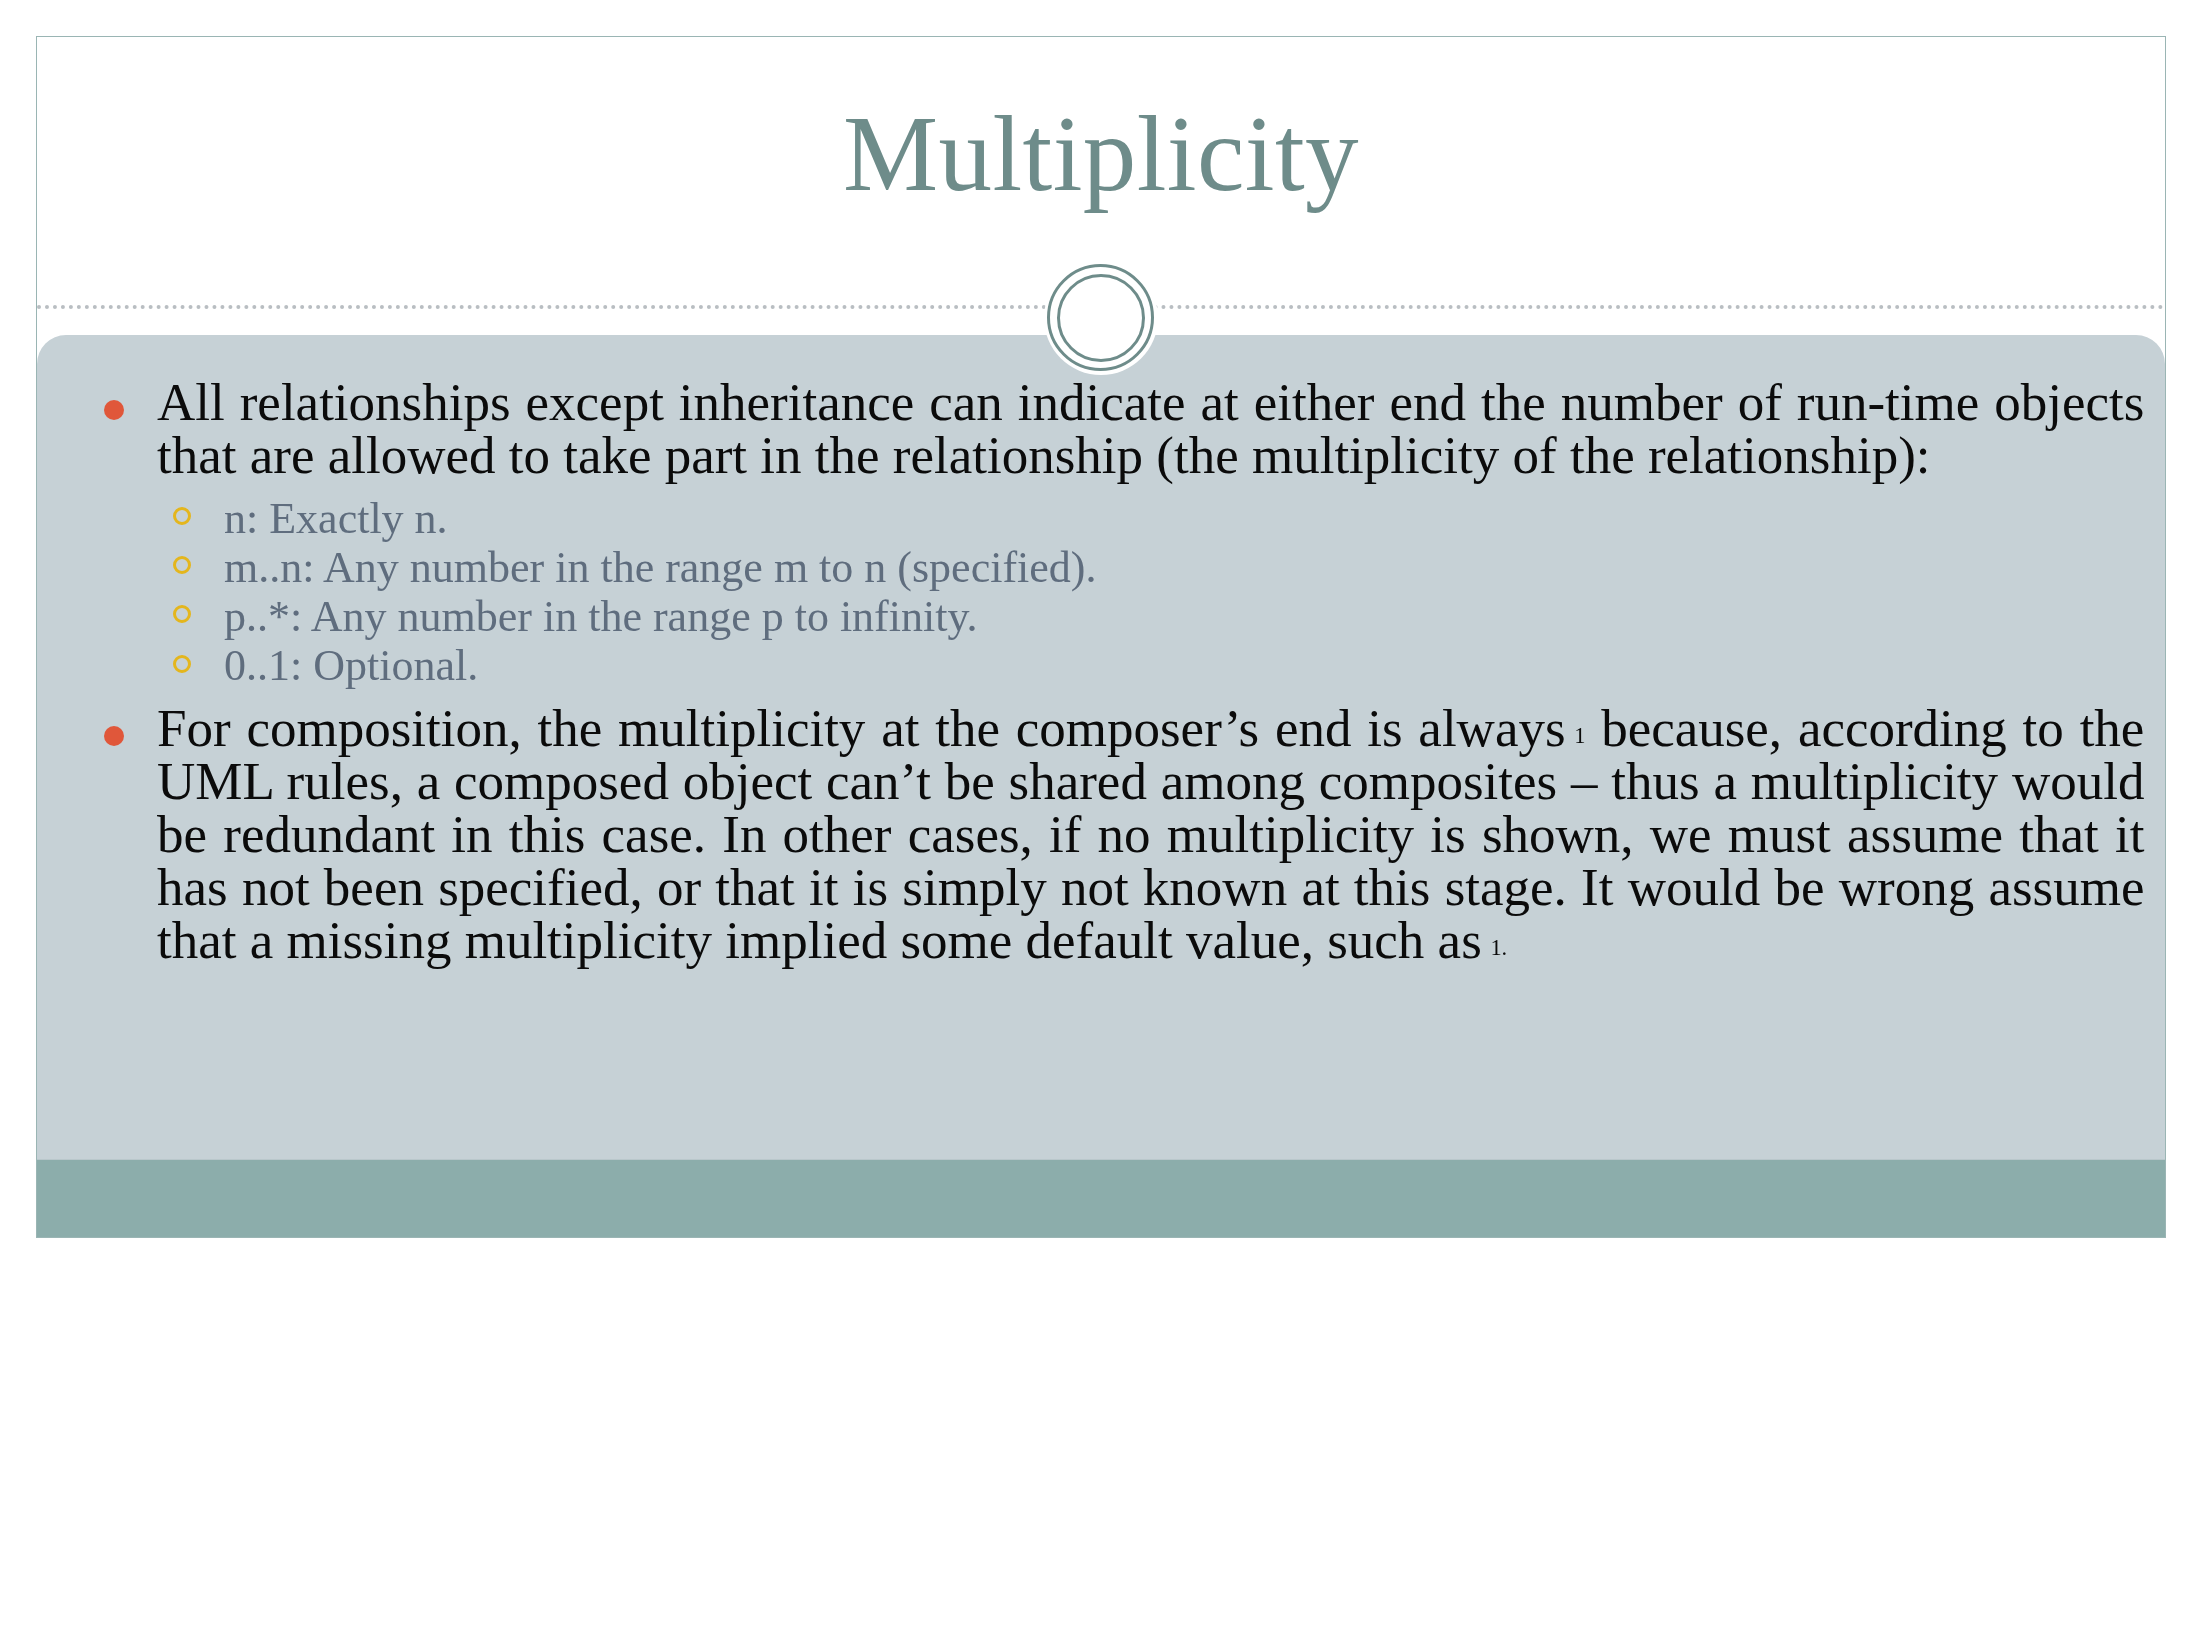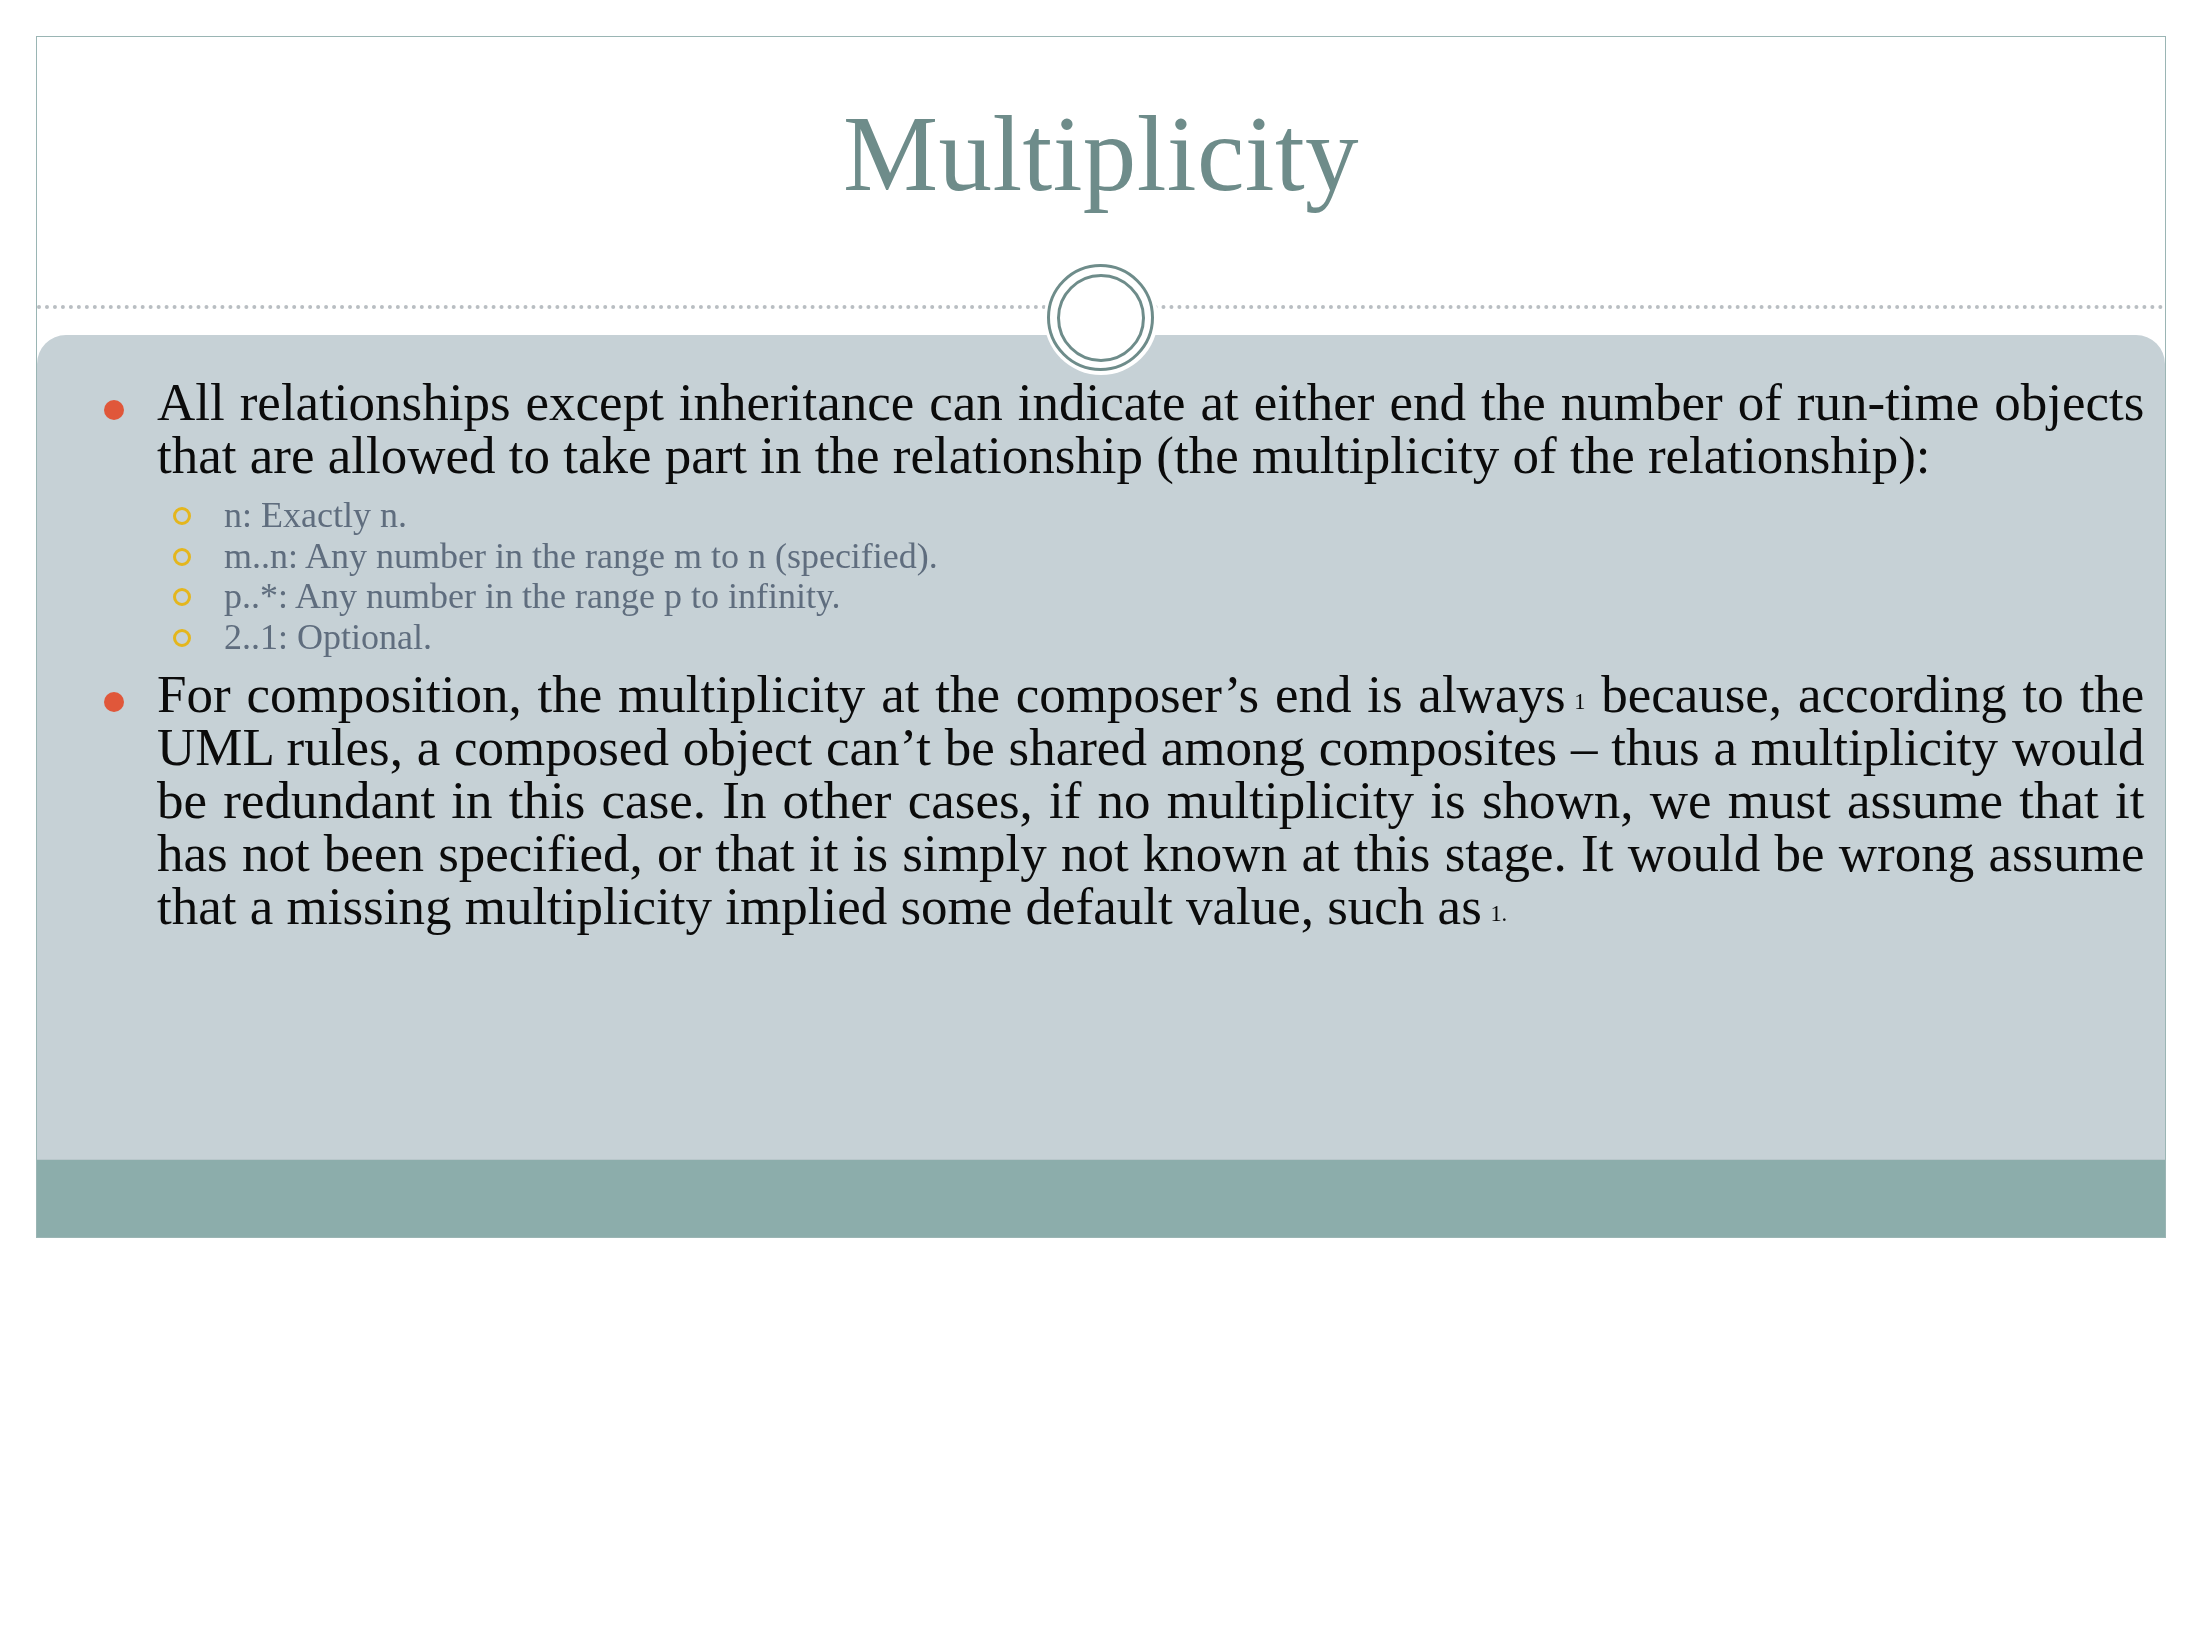--- a/index.html
+++ b/index.html
@@ -141,21 +141,21 @@
 
   
   .l2-group {
     margin-top: 13.8px;
     margin-bottom: 12px;
   }
   .l2 {
     position: relative;
     padding-left: 134px;
     color: #5f6d7e;
-    font-size: 36px;
+    font-size: 44px;
     line-height: 1.06;
     margin-bottom: 2.6px;
     text-align: left;
     font-family: "Liberation Serif", "DejaVu Serif", serif;
   }
   .l2 .ring {
     position: absolute;
     left: 83px;
     top: 11.2px;
     width: 18px;
@@ -213,21 +213,21 @@
         </div>
 
         <div class="l2">
           <span class="ring"></span>
           <span>p..*: Any number in the range p to infinity.</span>
         </div>
 
 
         <div class="l2">
           <span class="ring"></span>
-          <span>2..1: Optional.</span>
+          <span>0..1: Optional.</span>
         </div>
 
       </div>
 
       <div class="l1">
         <span class="dot"></span><span>For composition, the multiplicity at the composer’s end is always</span><span class="sup1">1</span> <span>because, according to the UML rules, a composed object can’t be shared among composites – thus a multiplicity would be redundant in this case. In other cases, if no multiplicity is shown, we must assume that it has not been specified, or that it is simply not known at this stage. It would be wrong assume that a missing multiplicity implied some default value, such as</span><span class="sup1">1.</span>
       </div>
 
     </div>
 

